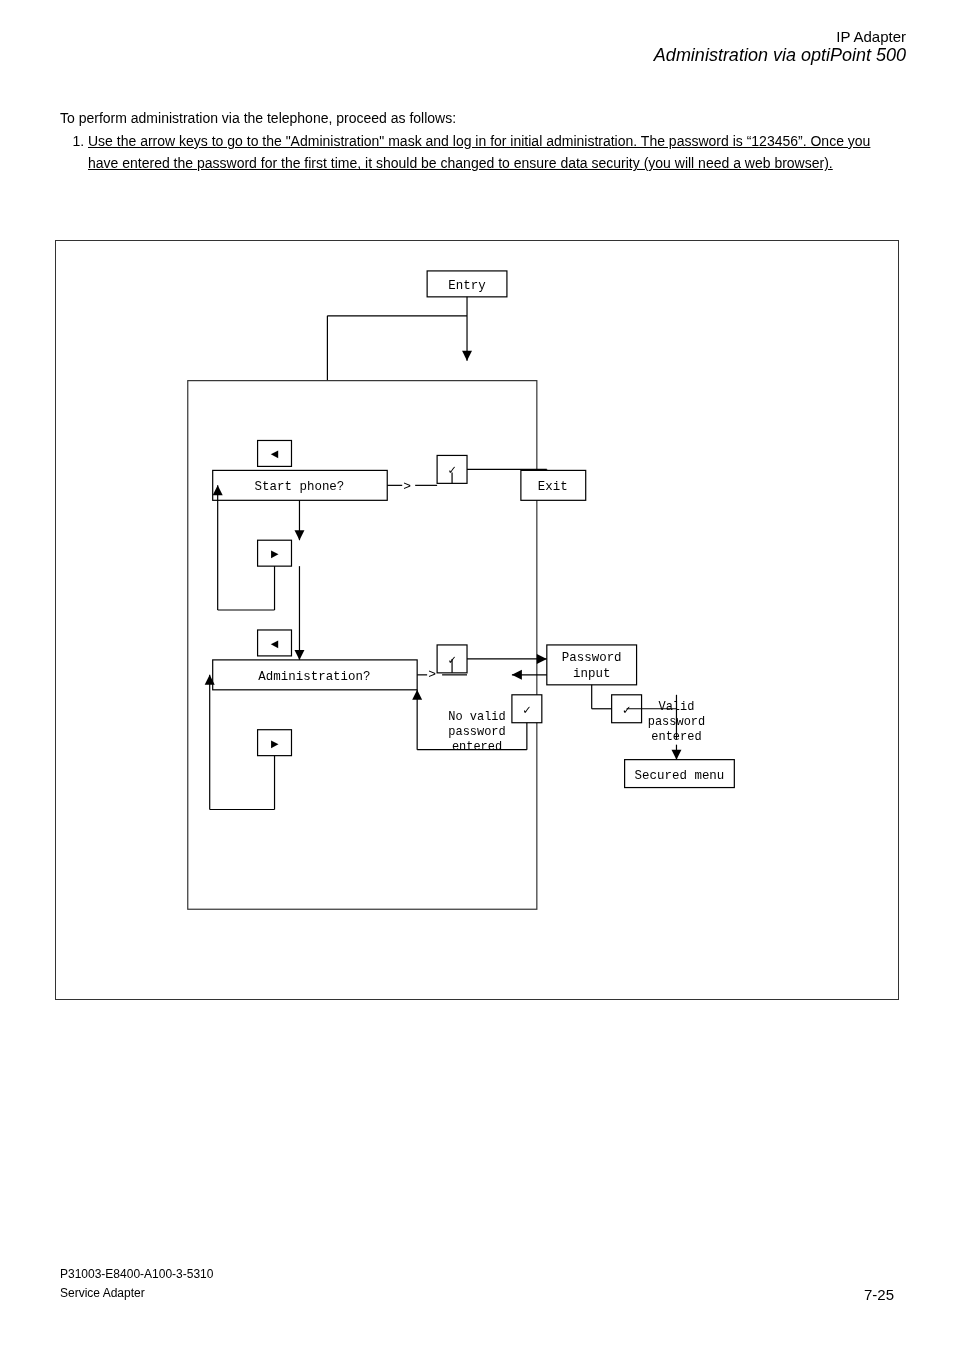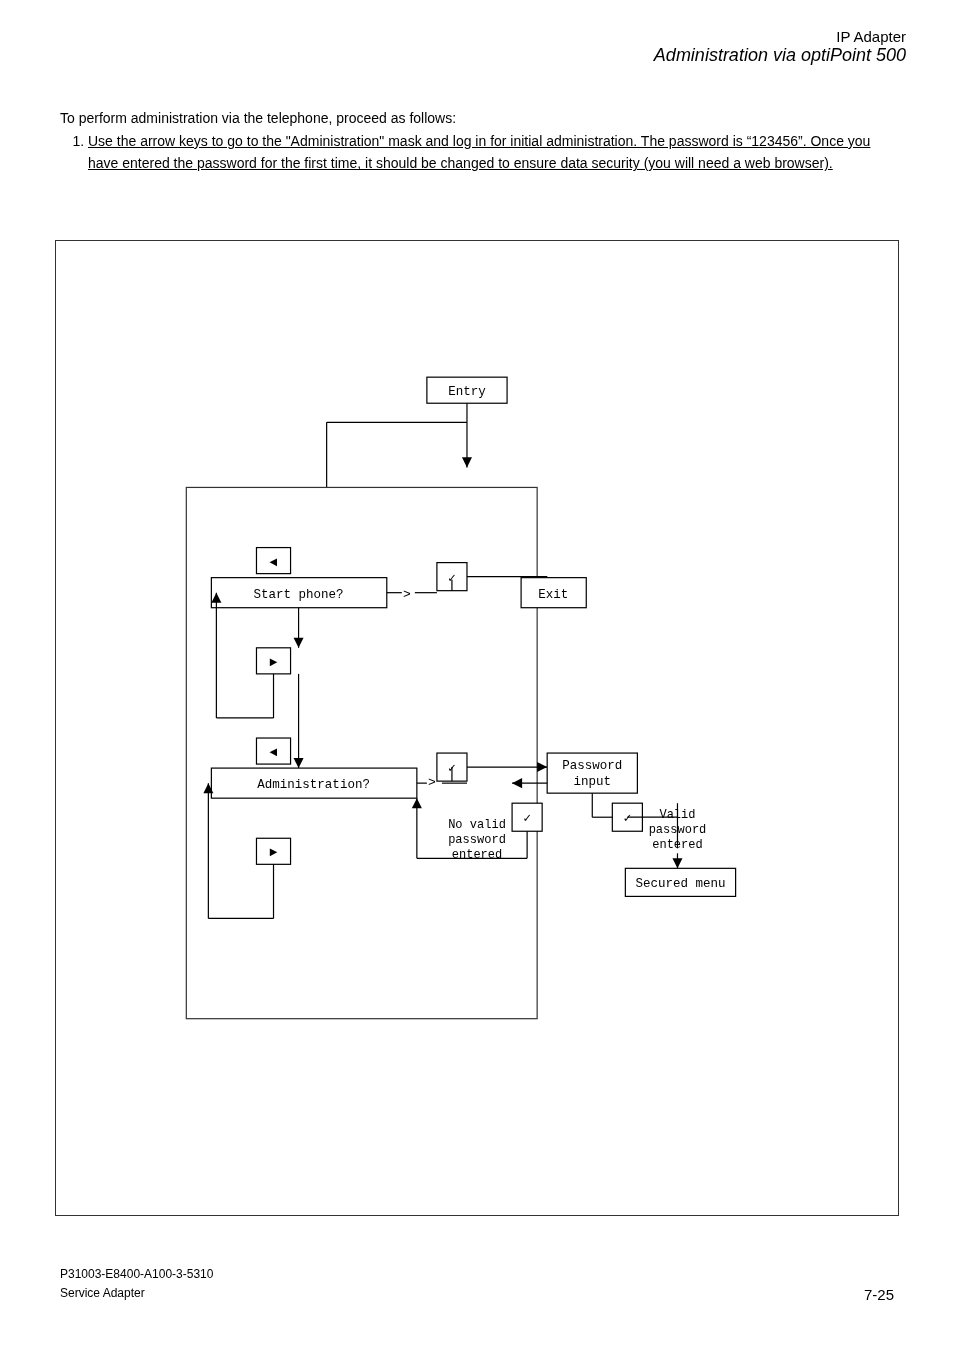--- a/index.html
+++ b/index.html
@@ -52,21 +52,21 @@
     .step-list ol li {
       font-size: 14px;
       line-height: 1.6;
     }
 
     .diagram-container {
       position: absolute;
       top: 240px;
       left: 55px;
       right: 55px;
-      height: 976px;
+      height: 760px;
       border: 1px solid #333;
       background: #fff;
     }
 
     
     .diagram-svg {
       width: 100%;
       height: 100%;
     }
 

